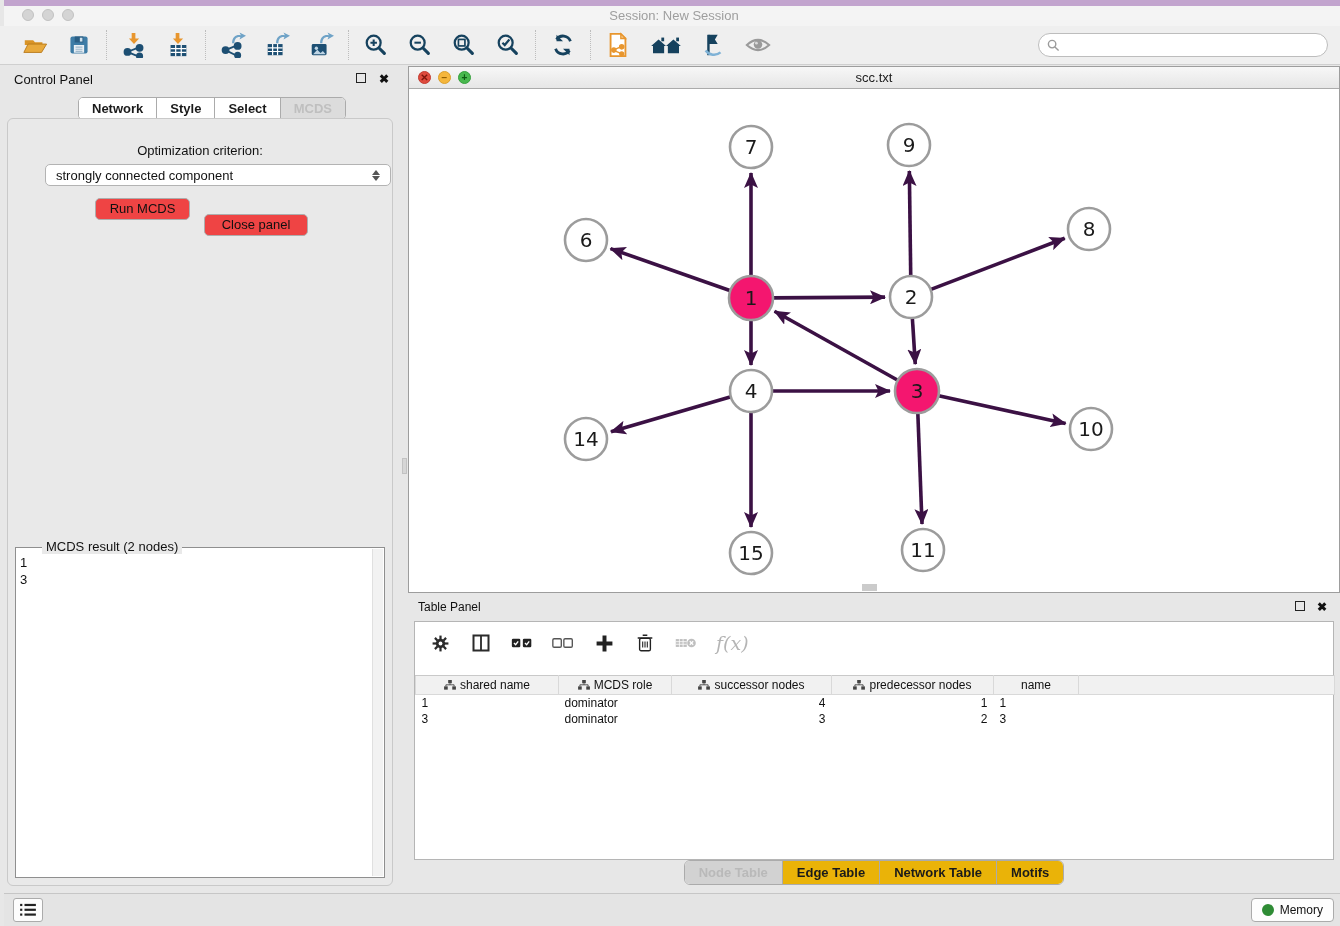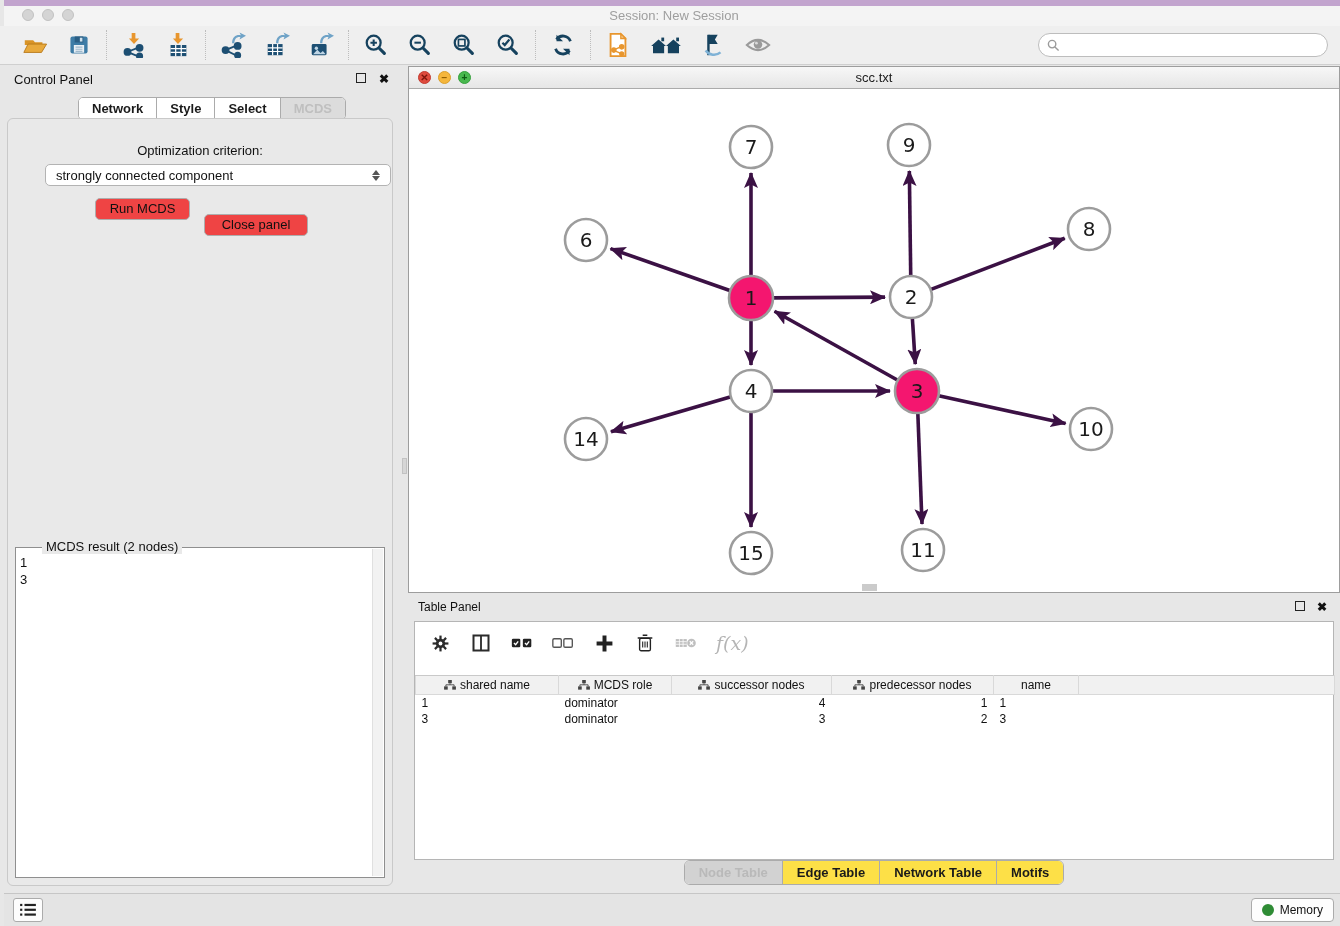--- a/index.html
+++ b/index.html
@@ -67,21 +67,21 @@
   #tp-toolbar { position:absolute; left:14px; top:10px; display:flex; align-items:center; gap:19px; }
   .tp-icon { width:22px; height:22px; display:flex; align-items:center; justify-content:center; cursor:default; }
   #fx-label { font-family:"DejaVu Serif", serif; font-style:italic; font-size:19px; color:#B5B5B5; cursor:default; }
   #tp-table { position:absolute; left:0px; top:53px; width:920px; border-collapse:collapse; table-layout:fixed; font-size:12px; }
   #tp-table th { height:19px; background:#F1F1F1; border:1px solid #D9D9D9; border-top:1px solid #C9C9C9; font-weight:normal; color:#111; }
   .th-flex { display:flex; align-items:center; justify-content:center; gap:4px; }
   #tp-table td { height:16px; padding:0 6px; color:#111; }
   td.al { text-align:left; } td.ar { text-align:right; }
   #tp-tabs { position:absolute; left:0; bottom:3px; width:100%; display:flex; justify-content:center; }
   #tp-tabs .wrap { display:flex; border:1px solid #ABABAB; border-radius:6px; overflow:hidden; background:#fff; }
-  .bt-tab { font-size:13px; font-weight:bold; color:#1a1a1a; background:#fde047; padding:4px 14px; border-right:1px solid #ABABAB; cursor:default; }
+  .bt-tab { font-size:13px; font-weight:bold; color:#1a1a1a; background:#eab308; padding:4px 14px; border-right:1px solid #ABABAB; cursor:default; }
   .bt-tab:last-child { border-right:none; }
   .bt-tab.active { background:#D2D2D2; color:#B9B9B9; }
 
   
   #status-bar { left:4px; top:893px; width:1340px; height:33px; background:#E4E4E4; border-top:1px solid #C6C6C6; }
   #list-btn { position:absolute; left:9px; top:4px; width:30px; height:24px; background:#FDFDFD; border:1px solid #ABABAB; border-radius:3px; display:flex; align-items:center; justify-content:center; cursor:default; }
   #memory-btn { position:absolute; right:10px; top:4px; height:24px; background:#FDFDFD; border:1px solid #ABABAB; border-radius:4px; display:flex; align-items:center; gap:6px; padding:0 10px; font-size:12px; color:#111; cursor:default; }
   #memory-dot { width:12px; height:12px; border-radius:50%; background:#2E8B34; }
   svg { display:block; }
 </style>

